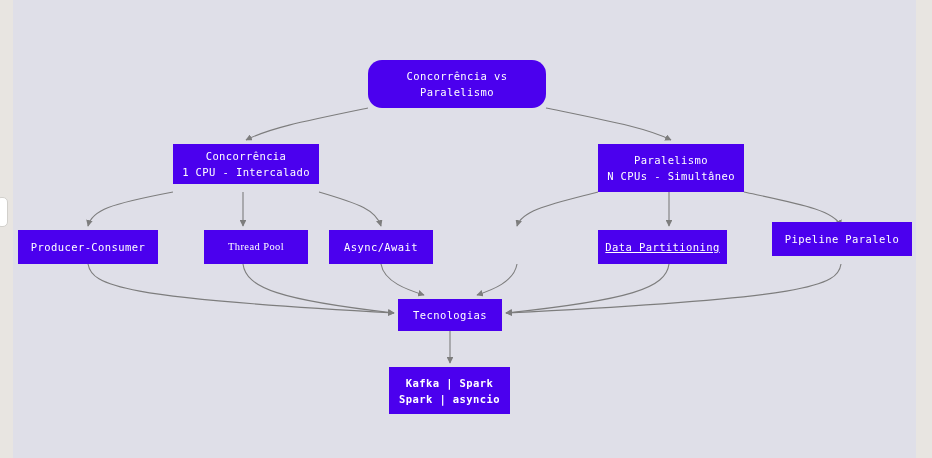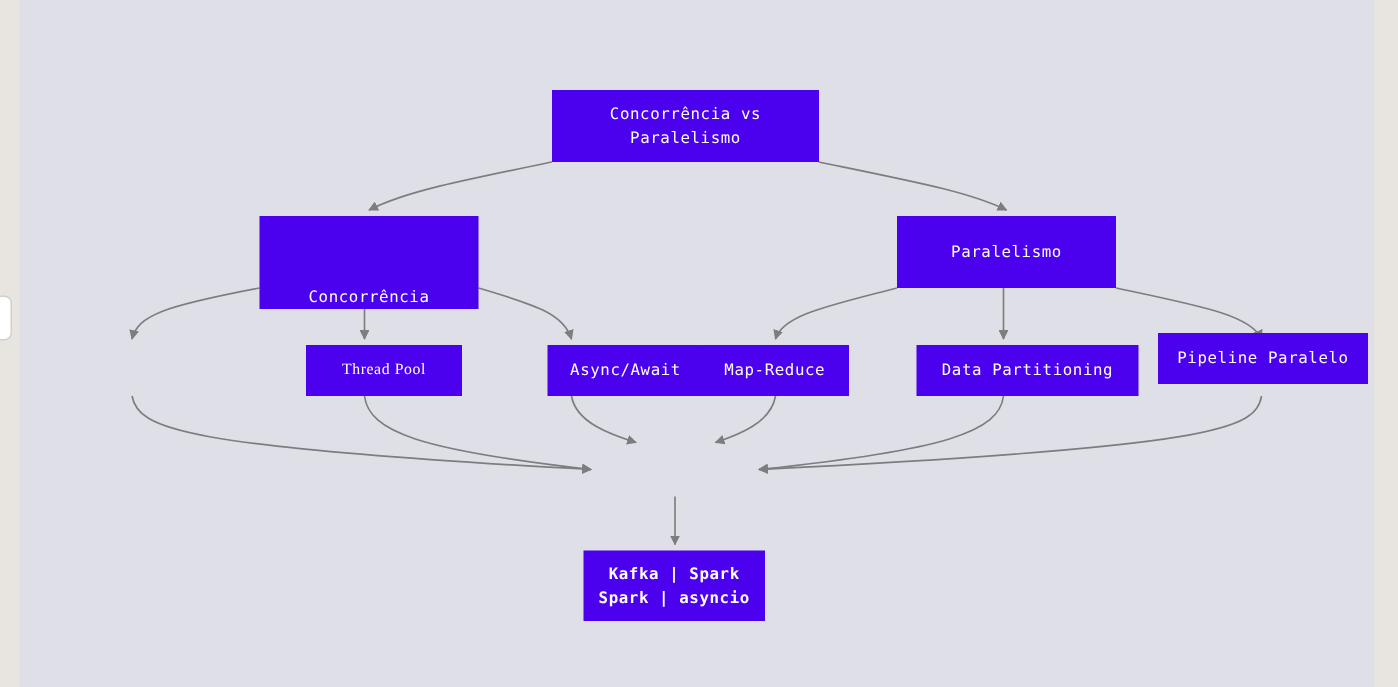--- a/index.html
+++ b/index.html
@@ -98,53 +98,58 @@
       <path d="M 243 264 C 246 288 280 300 394 313"></path>
       <path d="M 381 264 C 384 282 408 290 424 295"></path>
       <path d="M 517 264 C 514 282 492 290 477 295"></path>
       <path d="M 669 264 C 666 288 630 300 506 313"></path>
       <path d="M 841 264 C 838 286 810 298 506 313"></path>
 
       <path d="M 450 331 L 450 363"></path>
     </g>
   </svg>
 
-  <div class="node" style="left:368px;top:60px;width:178px;height:48px;">
+  <div class="node" style="left:368px;top:60px;width:178px;height:48px;border-radius:14px;">
     <span class="ln">Concorrência vs</span>
     <span class="ln">Paralelismo</span>
   </div>
 
-  <div class="node" style="left:173px;top:144px;width:146px;height:62px;justify-content:flex-end;">
+  <div class="node" style="left:173px;top:144px;width:146px;height:40px;">
     <span class="ln">Concorrência</span>
+    <span class="ln">1 CPU - Intercalado</span>
   </div>
 
   <div class="node" style="left:598px;top:144px;width:146px;height:48px;">
     <span class="ln">Paralelismo</span>
+    <span class="ln">N CPUs - Simultâneo</span>
   </div>
 
+  <div class="node" style="left:18px;top:230px;width:140px;height:34px;">
+    <span class="ln">Producer-Consumer</span>
+  </div>
 
   <div class="node" style="left:204px;top:230px;width:104px;height:34px;font-family:Liberation Serif, serif;">
     <span class="ln">Thread Pool</span>
   </div>
 
-  <div class="node" style="left:329px;top:230px;width:104px;height:34px;margin-left:36px;">
+  <div class="node" style="left:329px;top:230px;width:104px;height:34px;">
     <span class="ln">Async/Await</span>
   </div>
 
-  <div class="node" style="left:467px;top:230px;width:99px;height:34px;">
-    <span class="ln">Map-Reduce</span>
-  </div>
 
-  <div class="node" style="left:611px;top:230px;width:148px;height:34px;">
+  <div class="node" style="left:598px;top:230px;width:129px;height:34px;text-decoration:underline;">
     <span class="ln">Data Partitioning</span>
   </div>
 
   <div class="node" style="left:772px;top:222px;width:140px;height:34px;">
     <span class="ln">Pipeline Paralelo</span>
   </div>
 
+  <div class="node" style="left:398px;top:299px;width:104px;height:32px;">
+    <span class="ln">Tecnologias</span>
+  </div>
 
   <div class="node" style="left:389px;top:367px;width:121px;height:47px;font-weight:bold;">
     <span class="ln">Kafka | Spark</span>
     <span class="ln">Spark | asyncio</span>
   </div>
 
 </div>
 
 </body></html>

